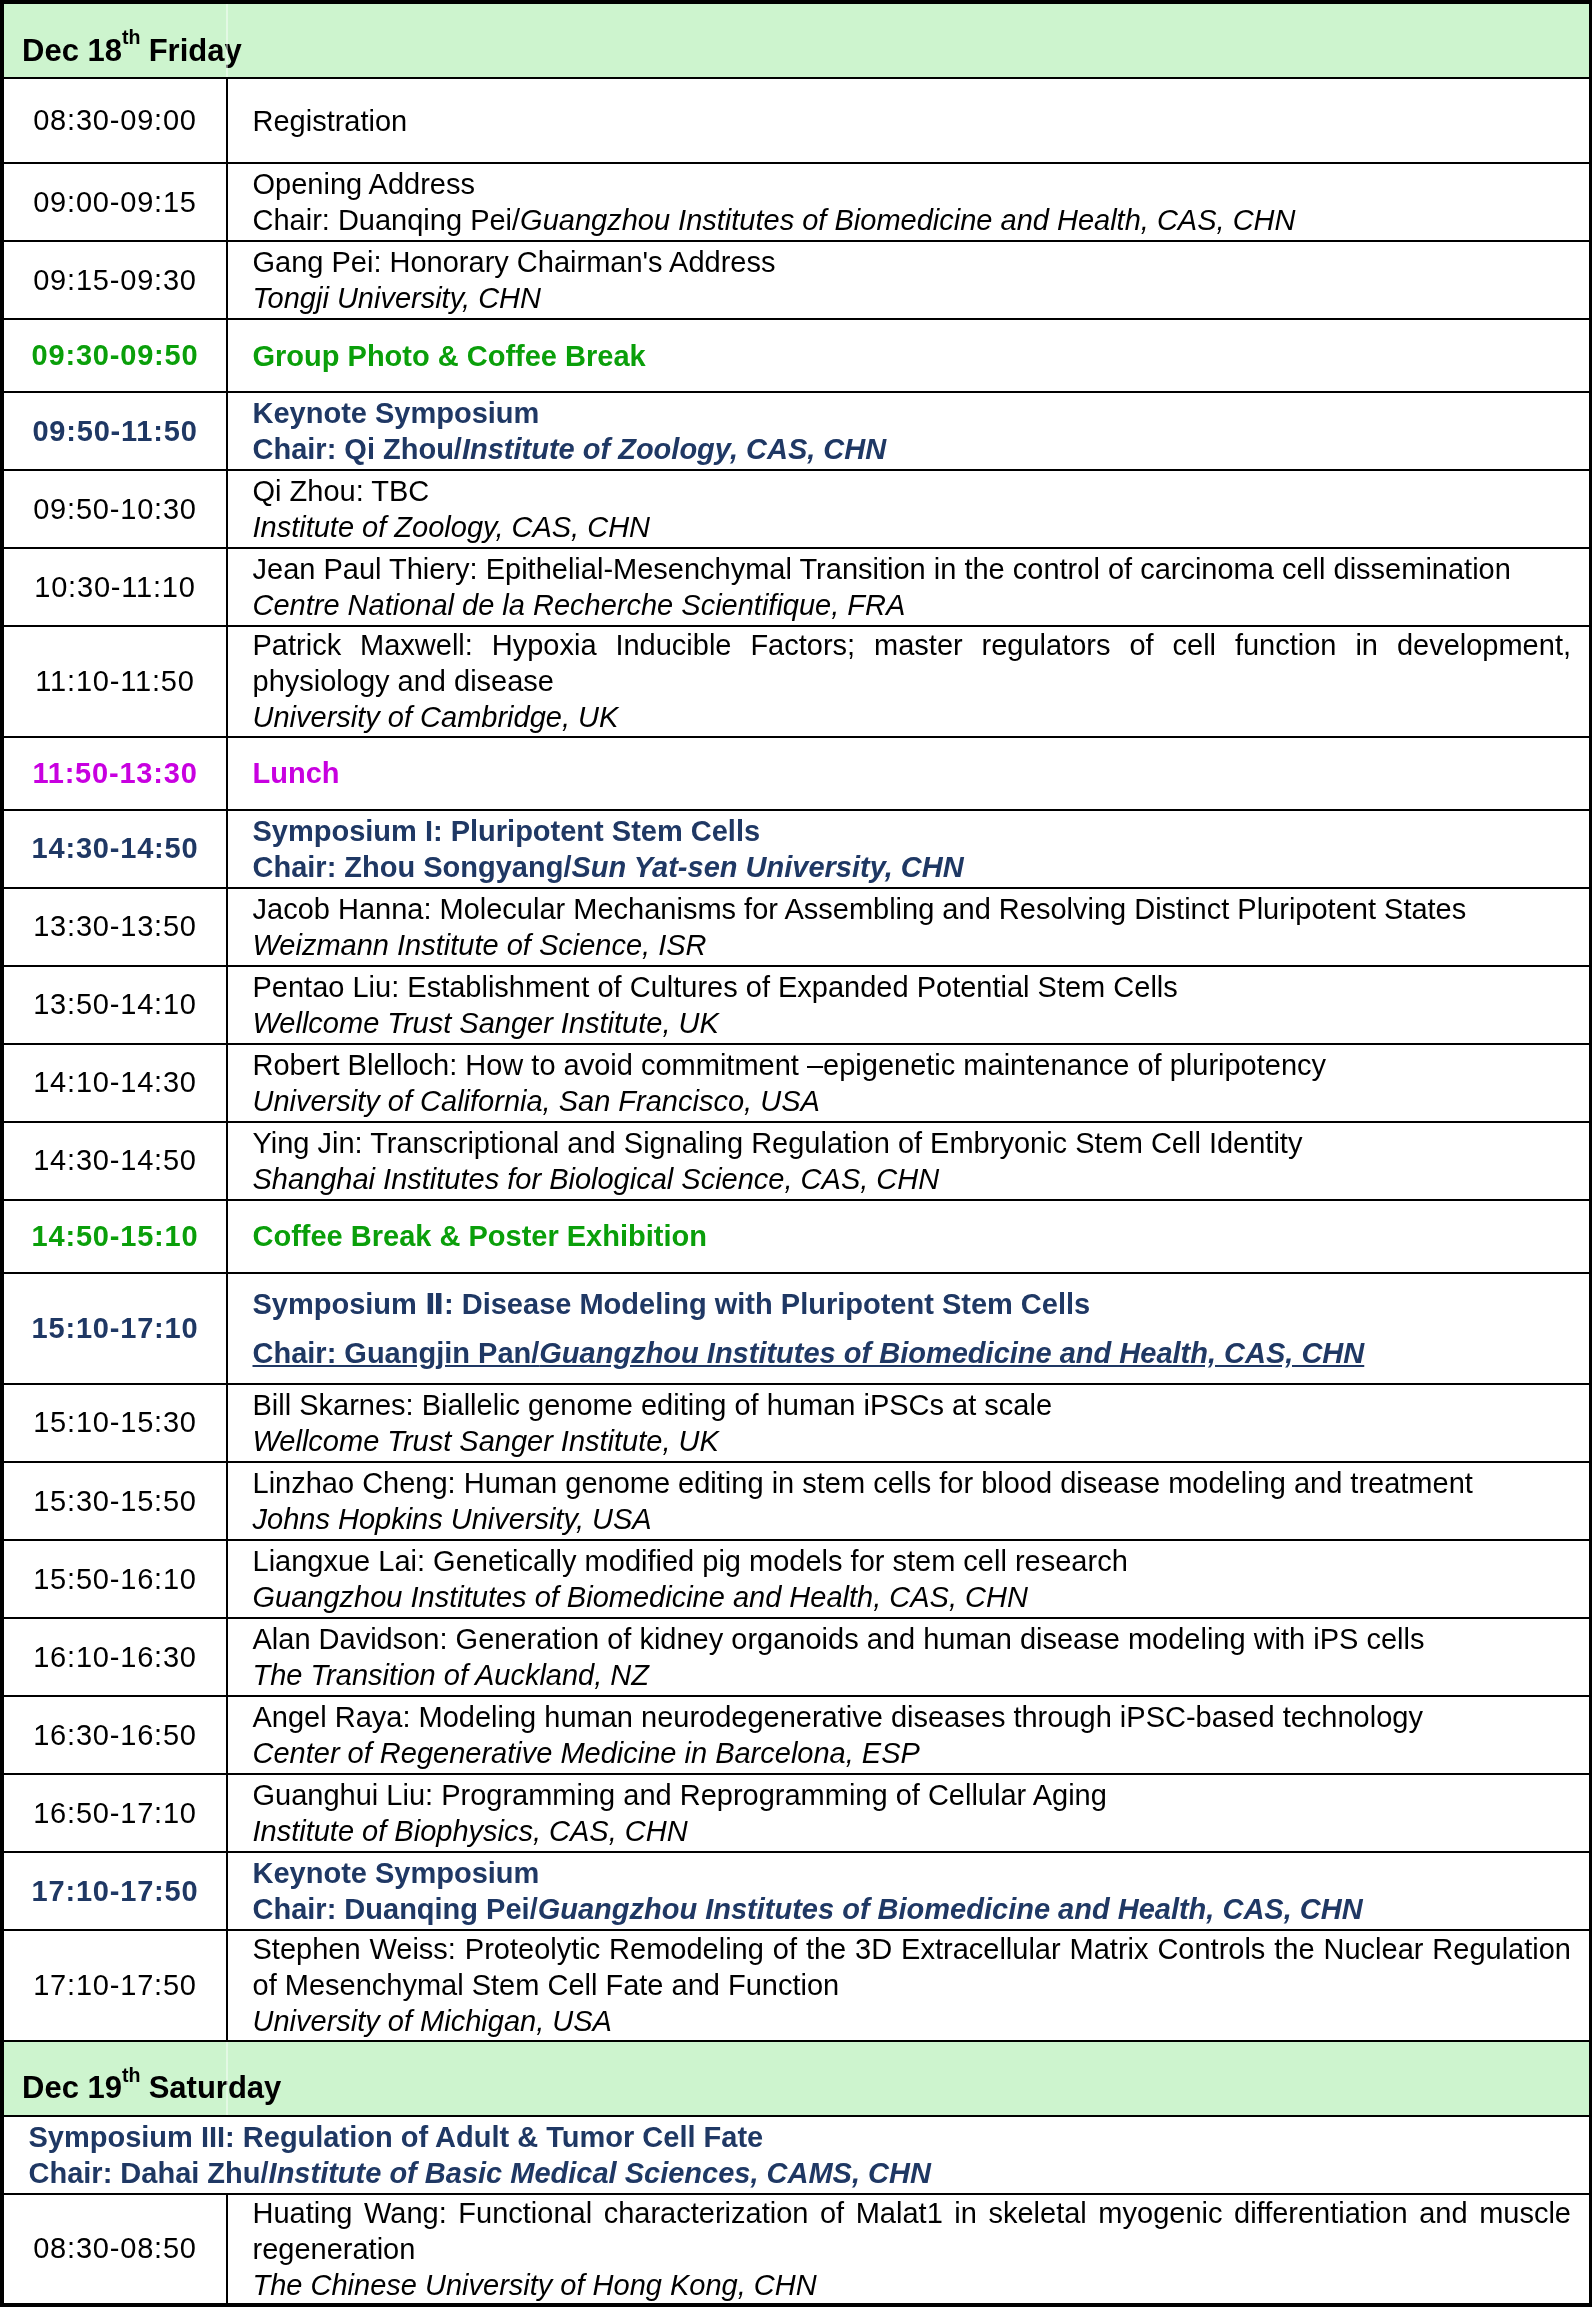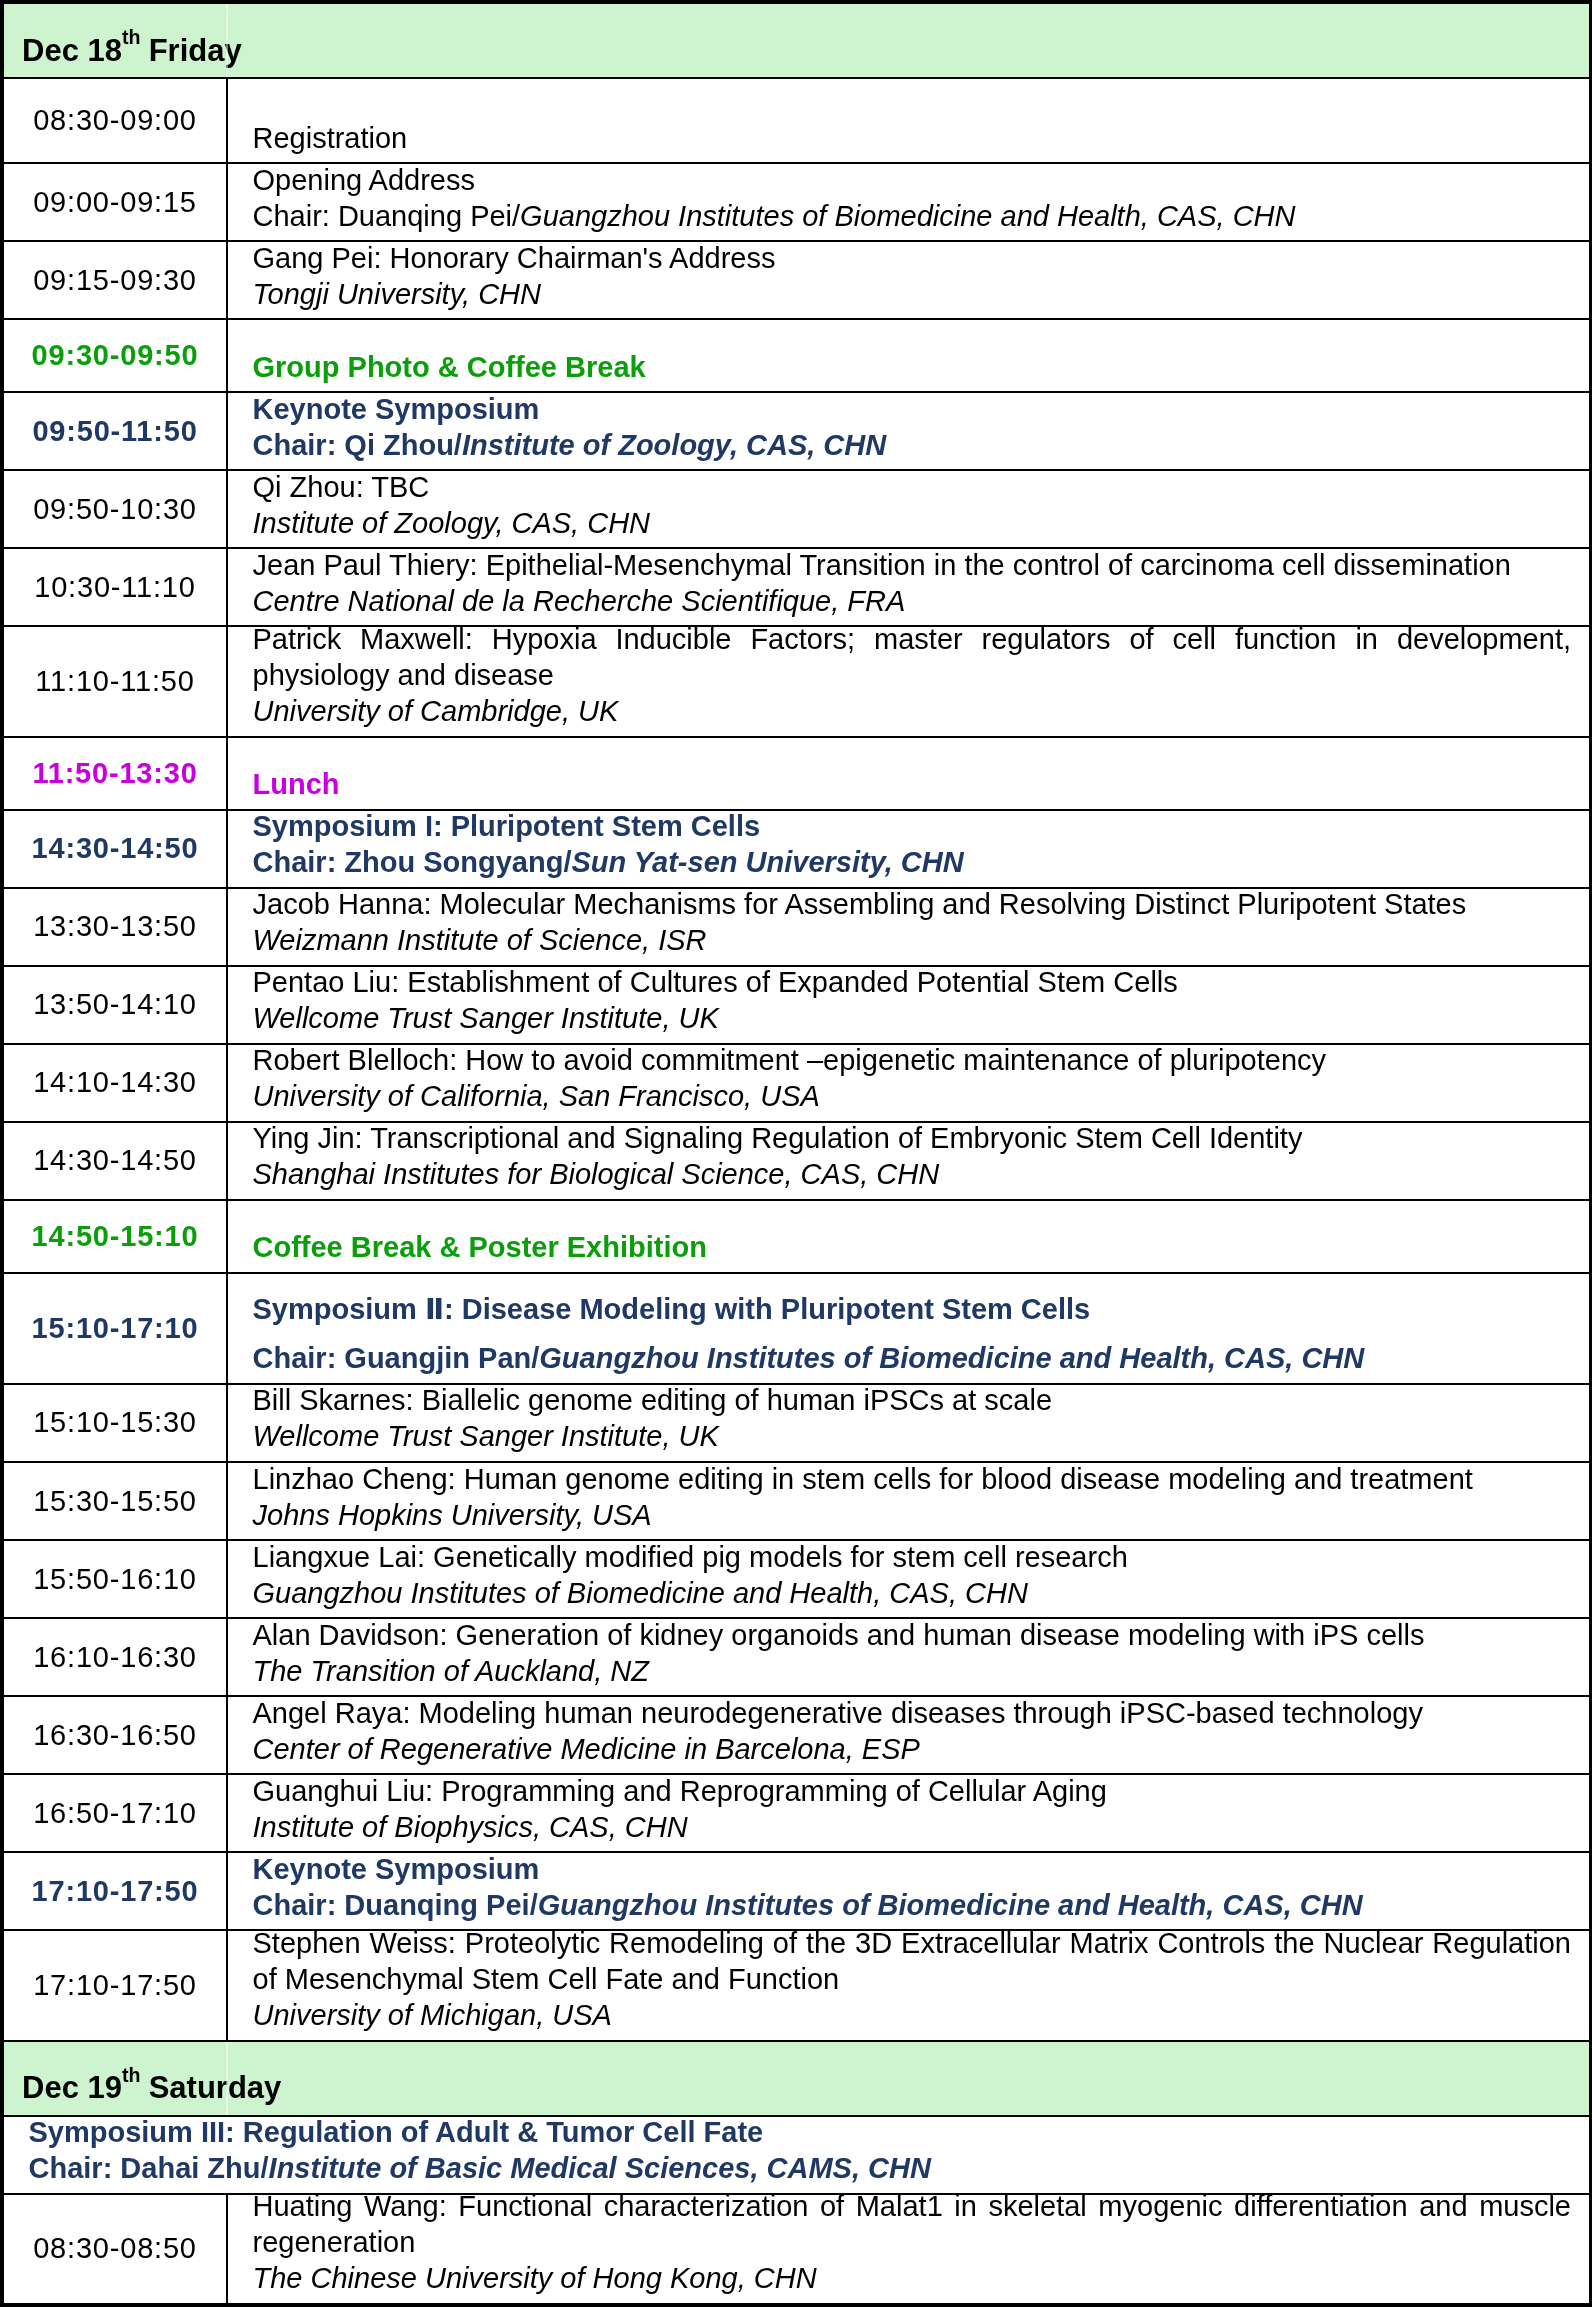--- a/index.html
+++ b/index.html
@@ -33,33 +33,33 @@
   .day-name{margin-left:8.2px;}
   .row{display:flex;align-items:stretch;}
   .time-cell{
     flex:0 0 224px;border-right:2.4px solid #000;
     display:flex;align-items:center;justify-content:center;
     font-size:29px;letter-spacing:0.8px;
     text-align:center;box-sizing:border-box;
   }
   .session-cell{
     flex:1 1 auto;min-width:0;
-    display:flex;flex-direction:column;justify-content:flex-end;
+    display:flex;flex-direction:column;justify-content:center;
     padding:6.5px 18px 6.5px 24.5px;
     font-size:29px;line-height:36px;box-sizing:border-box;
   }
   .line{margin:0;}
   .it{font-style:italic;}
   .justify .line:first-child{text-align:justify;}
   .h-one{min-height:73px;}
   .h-one-tall{min-height:85px;}
   .h-two{min-height:73px;}
   .h-three{min-height:103px;}
   .h-two-spread{min-height:111px;}
-  .h-two-spread .line + .line{margin-top:13px;}
+  .h-two-spread .line + .line{margin-top:13px;text-decoration:underline;}
   .st-green{color:var(--green,#0A9F0A);font-weight:bold;}
   .st-navy{color:var(--navy,#1F3864);font-weight:bold;}
   .st-magenta{color:var(--magenta,#C800E0);font-weight:bold;}
   .st-normal{color:#000;font-weight:normal;}
 </style>
 </head>
 <body>
 
 <div class="page">
   <div class="tbl" id="schedule-table">

